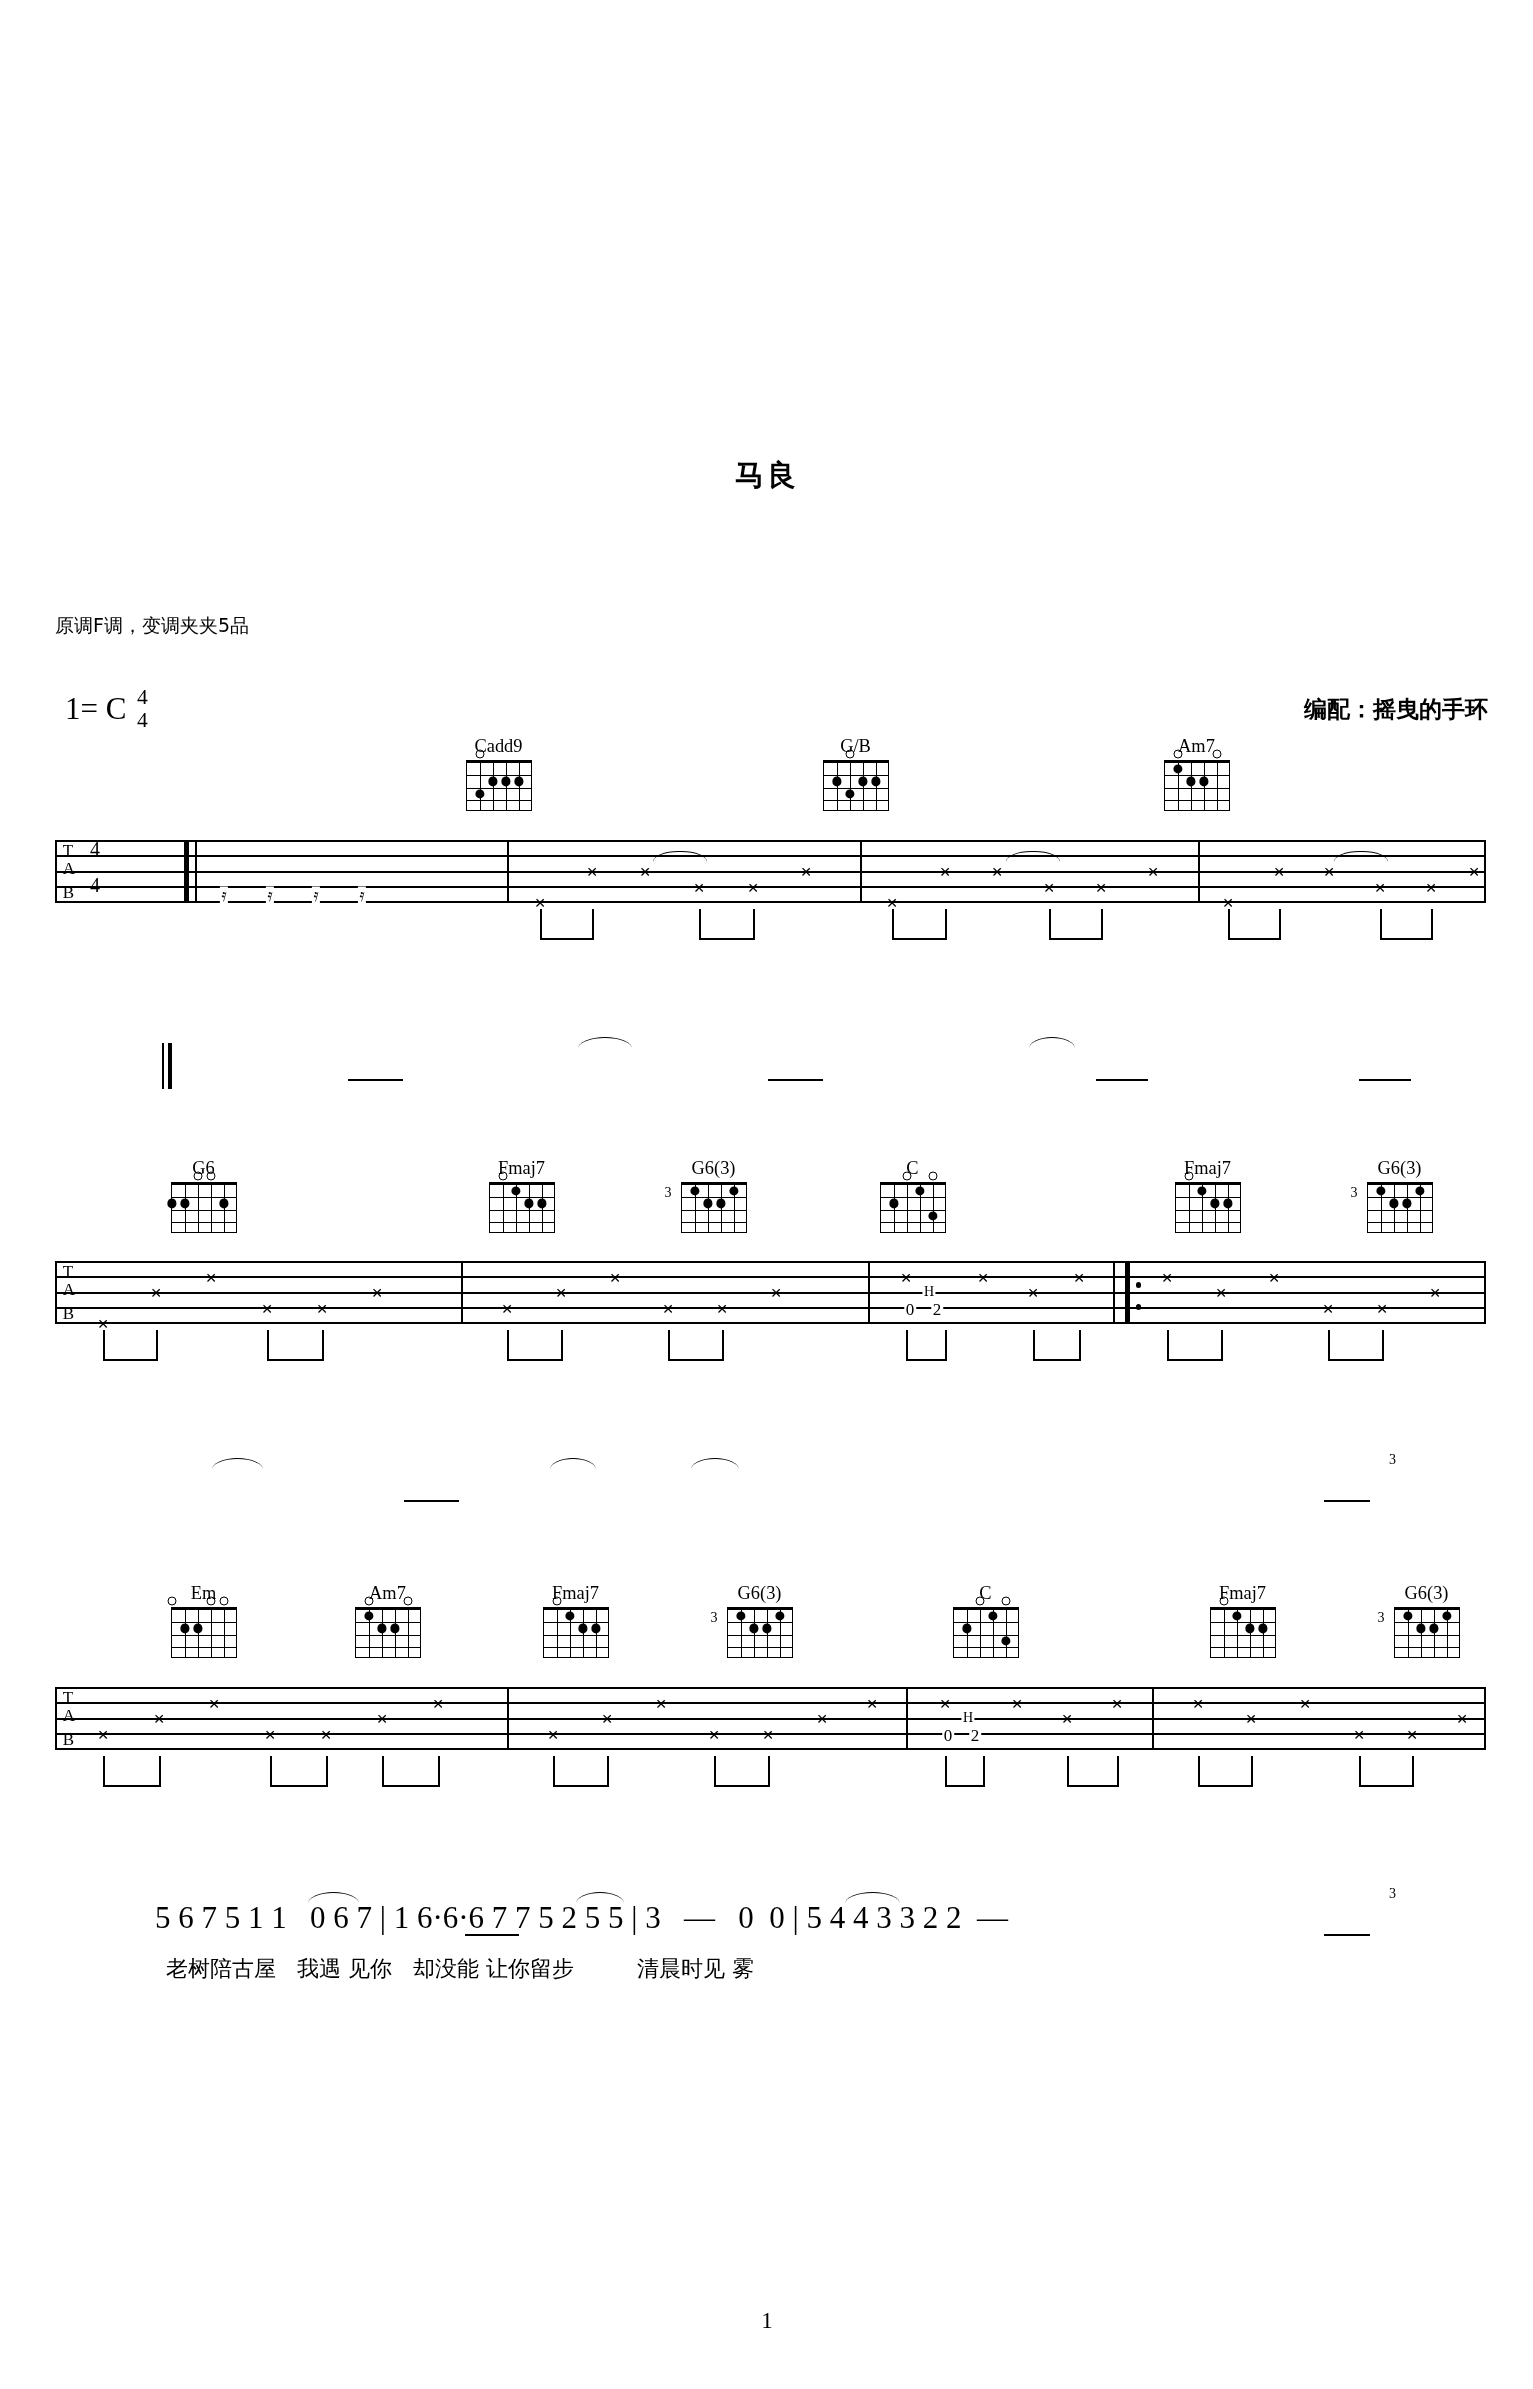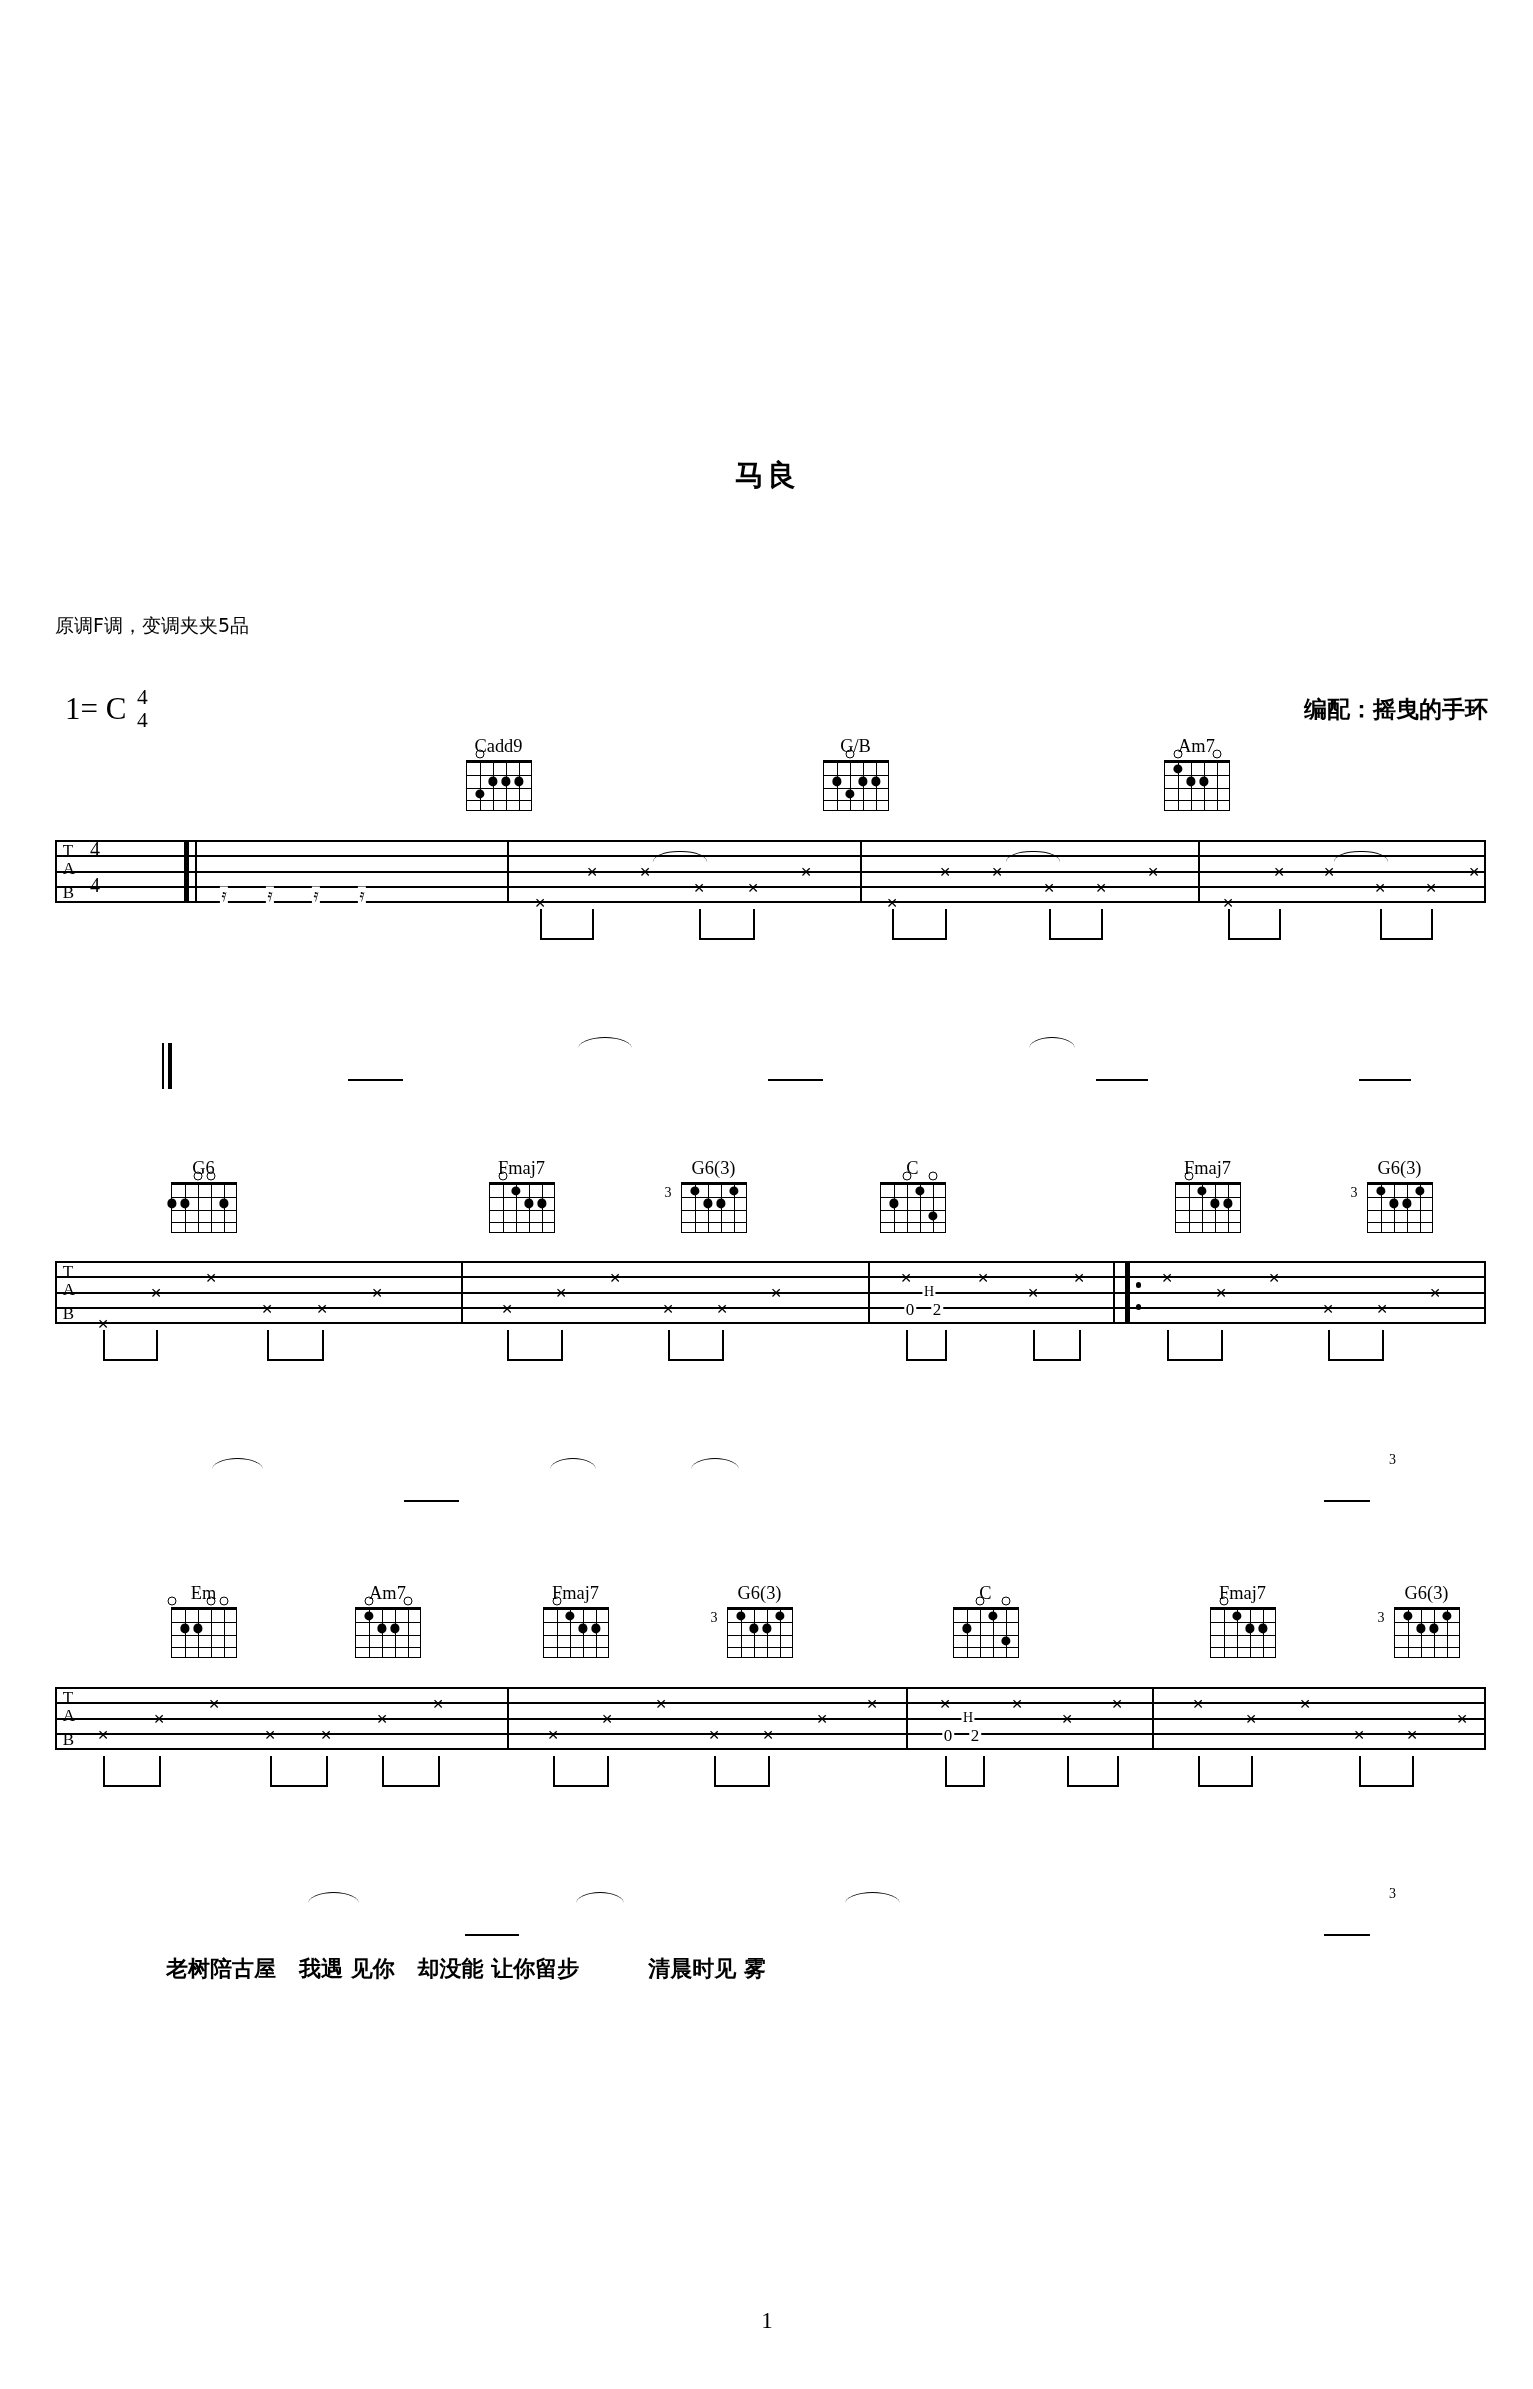--- a/index.html
+++ b/index.html
@@ -785,21 +785,22 @@
     <div class="x" style="left:1407px; top:32px;">×</div>
     <div class="stem" style="left:1143px; top:69px; height:31px"></div>
     <div class="stem" style="left:1196px; top:69px; height:31px"></div>
     <div class="beam" style="left:1143px; top:98px; width:55px"></div>
     <div class="stem" style="left:1304px; top:69px; height:31px"></div>
     <div class="stem" style="left:1357px; top:69px; height:31px"></div>
     <div class="beam" style="left:1304px; top:98px; width:55px"></div>
   </div>
 
   <div class="notation" style="top:1883px; height:100px;">
-    <div class="lyric" style="left:111px; top:71px;font-weight:bold;">老树陪古屋   我遇 见你   却没能 让你留步         清晨时见 雾</div>
+    <div class="nline" style="left:100px; top:17px;">5 6 7 5 1 1   0 6 7 | 1 6·6·6 7 7 5 2 5 5 | 3   —   0  0 | 5 4 4 3 3 2 2  —</div>
+    <div class="lyric" style="left:111px; top:71px;">老树陪古屋   我遇 见你   却没能 让你留步         清晨时见 雾</div>
     <div class="slur" style="left:253px; top:9.2px; width:51px;"></div>
     <div class="slur" style="left:521px; top:9.2px; width:48px;"></div>
     <div class="slur" style="left:790px; top:9.2px; width:55px;"></div>
     <div class="underbar" style="left:410px; top:51px; width:54px;"></div>
     <div class="underbar" style="left:1269px; top:51px; width:46px;"></div>
     <div class="trip" style="left:1334px; top:3.1px;">3</div>
   </div>
 
   <div class="pagenum">1</div>
 

